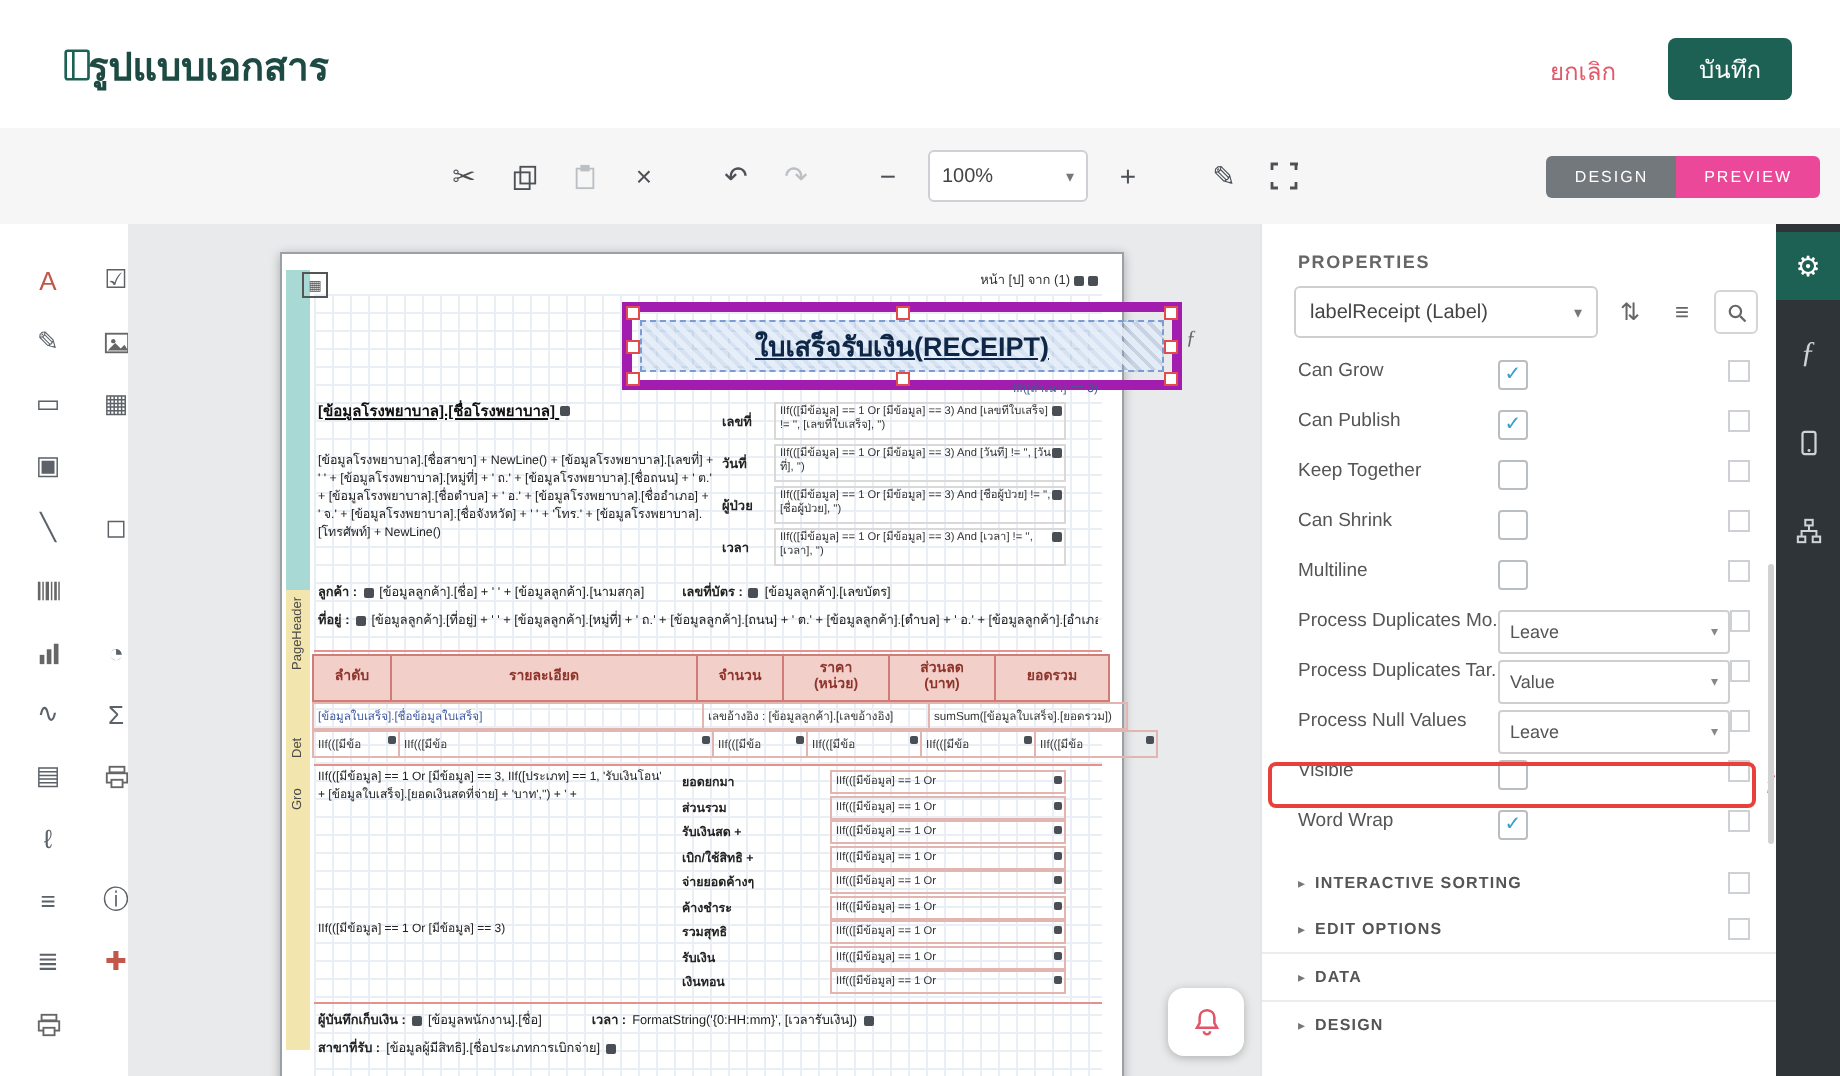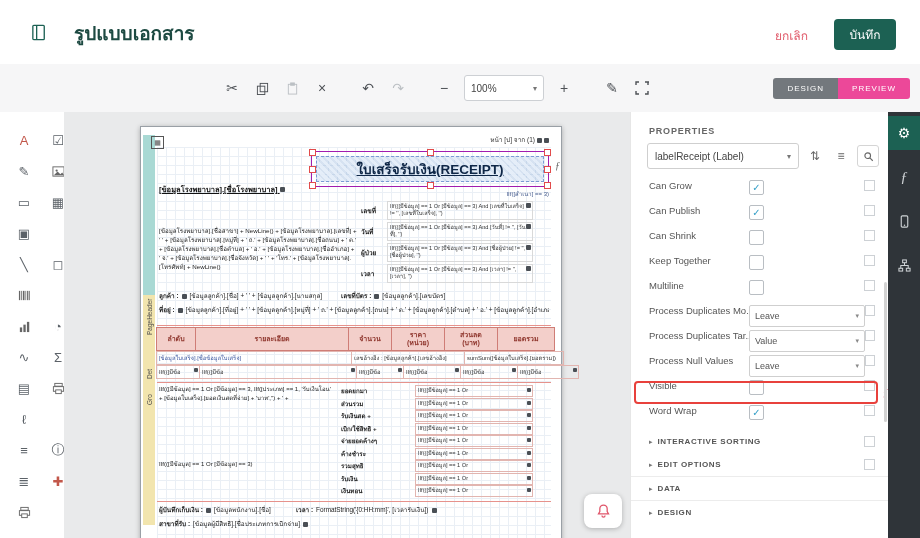--- a/index.html
+++ b/index.html
@@ -2,21 +2,21 @@
 <html><head>
 <meta charset="utf-8">
 <style>
   html,body{margin:0;padding:0;}
   body{font-family:"Liberation Sans","DejaVu Sans",sans-serif;}
   #app{position:relative;width:920px;height:538px;background:#fff;overflow:hidden;}
 
   
   .app-header{position:absolute;left:0;top:0;right:0;height:64px;background:#fff;border-bottom:1px solid #f1f1f1;}
   .hdr-icon{position:absolute;left:30px;top:23px;}
-  .app-title{position:absolute;left:74px;top:18px;font-size:19px;font-weight:bold;color:#1d4a42;}
+  .app-title{position:absolute;left:44px;top:18px;font-size:19px;font-weight:bold;color:#1d4a42;}
   .cancel-link{position:absolute;right:112px;top:26px;font-size:12px;color:#e05a6a;cursor:pointer;}
   .save-btn{position:absolute;right:24px;top:19px;width:62px;height:31px;background:#1c6153;color:#fff;border-radius:4px;font-size:12px;display:flex;align-items:center;justify-content:center;cursor:pointer;}
 
   
   .toolbar{position:absolute;left:0;top:64px;right:0;height:48px;background:#f6f6f7;border-bottom:1px solid #e3e3e3;}
   .tb-center{position:absolute;left:224px;top:0;height:48px;display:flex;align-items:center;gap:14px;}
   .tb-btn{min-width:16px;height:20px;display:flex;align-items:center;justify-content:center;font-size:14px;color:#4d5156;cursor:pointer;}
   .tb-btn.disabled{color:#bcc0c4;}
   .zoom-sel{width:66px;height:24px;border:1px solid #cdd0d4;border-radius:3px;background:#fff;font-size:10px;color:#444;display:flex;align-items:center;justify-content:space-between;padding:0 6px;cursor:pointer;}
   .zoom-sel .car{font-size:8px;color:#777;}
@@ -36,27 +36,27 @@
   .page{position:absolute;left:76px;top:14px;width:420px;height:420px;background:#fff;border:1px solid #9aa0a6;box-shadow:0 1px 5px rgba(0,0,0,.28);}
   .grid{position:absolute;left:16px;top:20px;right:10px;bottom:4px;background-image:linear-gradient(#eaeff5 1px,transparent 1px),linear-gradient(90deg,#eaeff5 1px,transparent 1px);background-size:9px 9px;}
   .strip{position:absolute;left:2px;width:12px;}
   .strip-teal{top:8px;height:160px;background:#a9d9d4;}
   .strip-yellow{top:168px;height:230px;background:#f2e5ae;}
   .vlabel{position:absolute;left:2px;width:12px;font-size:6.5px;color:#4a4a4a;writing-mode:vertical-rl;transform:rotate(180deg);display:flex;align-items:center;justify-content:center;}
   .corner-icon{position:absolute;left:10px;top:9px;width:11px;height:11px;border:1px solid #555;display:flex;align-items:center;justify-content:center;font-size:7px;color:#555;}
   .page-info{position:absolute;right:12px;top:8px;font-size:6.5px;color:#333;display:flex;align-items:center;gap:2px;}
   .fld{display:inline-block;width:5px;height:5px;background:#4a4f55;border-radius:1px;flex:0 0 auto;}
 
-  .sel-wrap{position:absolute;left:170px;top:24px;width:236px;height:34px;border:1px solid #a21caf;}
+  .sel-wrap{position:absolute;left:170px;top:24px;width:236px;height:34px;border:5px solid #a21caf;padding-left:34px;}
   .sel-label{position:absolute;inset:4px;border:1px dashed #7a9bd4;background:repeating-linear-gradient(45deg,rgba(120,160,210,.30) 0 2px,rgba(226,236,248,.9) 2px 5px);display:flex;align-items:center;justify-content:center;font-size:13.5px;font-weight:bold;color:#0f2747;text-decoration:underline;white-space:nowrap;}
   .hnd{position:absolute;width:5px;height:5px;background:#fff;border:1px solid #e14b4b;}
   .fx-side{position:absolute;right:-12px;top:8px;font-size:10px;font-style:italic;color:#666;font-family:"Liberation Serif",serif;}
   .copy-note{position:absolute;right:12px;top:62px;font-size:6px;color:#445a8c;}
 
-  .hosp-name{position:absolute;left:18px;top:58px;width:176px;font-size:7.5px;font-weight:bold;color:#111;text-decoration:underline;line-height:1.25;}
+  .hosp-name{position:absolute;left:18px;top:74px;width:176px;font-size:7.5px;font-weight:bold;color:#111;text-decoration:underline;line-height:1.25;}
   .hosp-addr{position:absolute;left:18px;top:100px;width:198px;font-size:6.2px;color:#222;line-height:1.45;}
 
   #info-grid{position:absolute;left:220px;top:74px;width:172px;}
   .inf-row{display:flex;align-items:stretch;margin-bottom:2px;height:19px;}
   .inf-lab{flex:0 0 26px;font-size:6.5px;font-weight:bold;color:#222;display:flex;align-items:center;}
   .inf-cell{flex:1;border:1px solid #d9d9d9;font-size:5.6px;color:#333;padding:1px 2px;overflow:hidden;line-height:1.25;position:relative;}
   .inf-cell .fld{position:absolute;right:1px;top:1px;}
 
   .crow{position:absolute;left:18px;right:12px;font-size:6.4px;color:#222;display:flex;align-items:center;gap:3px;white-space:nowrap;overflow:hidden;}
   .clab{font-weight:bold;}
@@ -427,26 +427,26 @@
           <span class="plabel">Can Grow</span>
           <span class="chk">✓</span>
           <span class="mini"></span>
         </div>
         <div class="prop-row">
           <span class="plabel">Can Publish</span>
           <span class="chk">✓</span>
           <span class="mini"></span>
         </div>
         <div class="prop-row">
+          <span class="plabel">Keep Together</span>
+          <span class="chk"></span>
+          <span class="mini"></span>
+        </div>
+        <div class="prop-row">
           <span class="plabel">Can Shrink</span>
-          <span class="chk"></span>
-          <span class="mini"></span>
-        </div>
-        <div class="prop-row">
-          <span class="plabel">Keep Together</span>
           <span class="chk"></span>
           <span class="mini"></span>
         </div>
         <div class="prop-row">
           <span class="plabel">Multiline</span>
           <span class="chk"></span>
           <span class="mini"></span>
         </div>
         <div class="prop-row">
           <span class="plabel">Process Duplicates Mo...</span>

